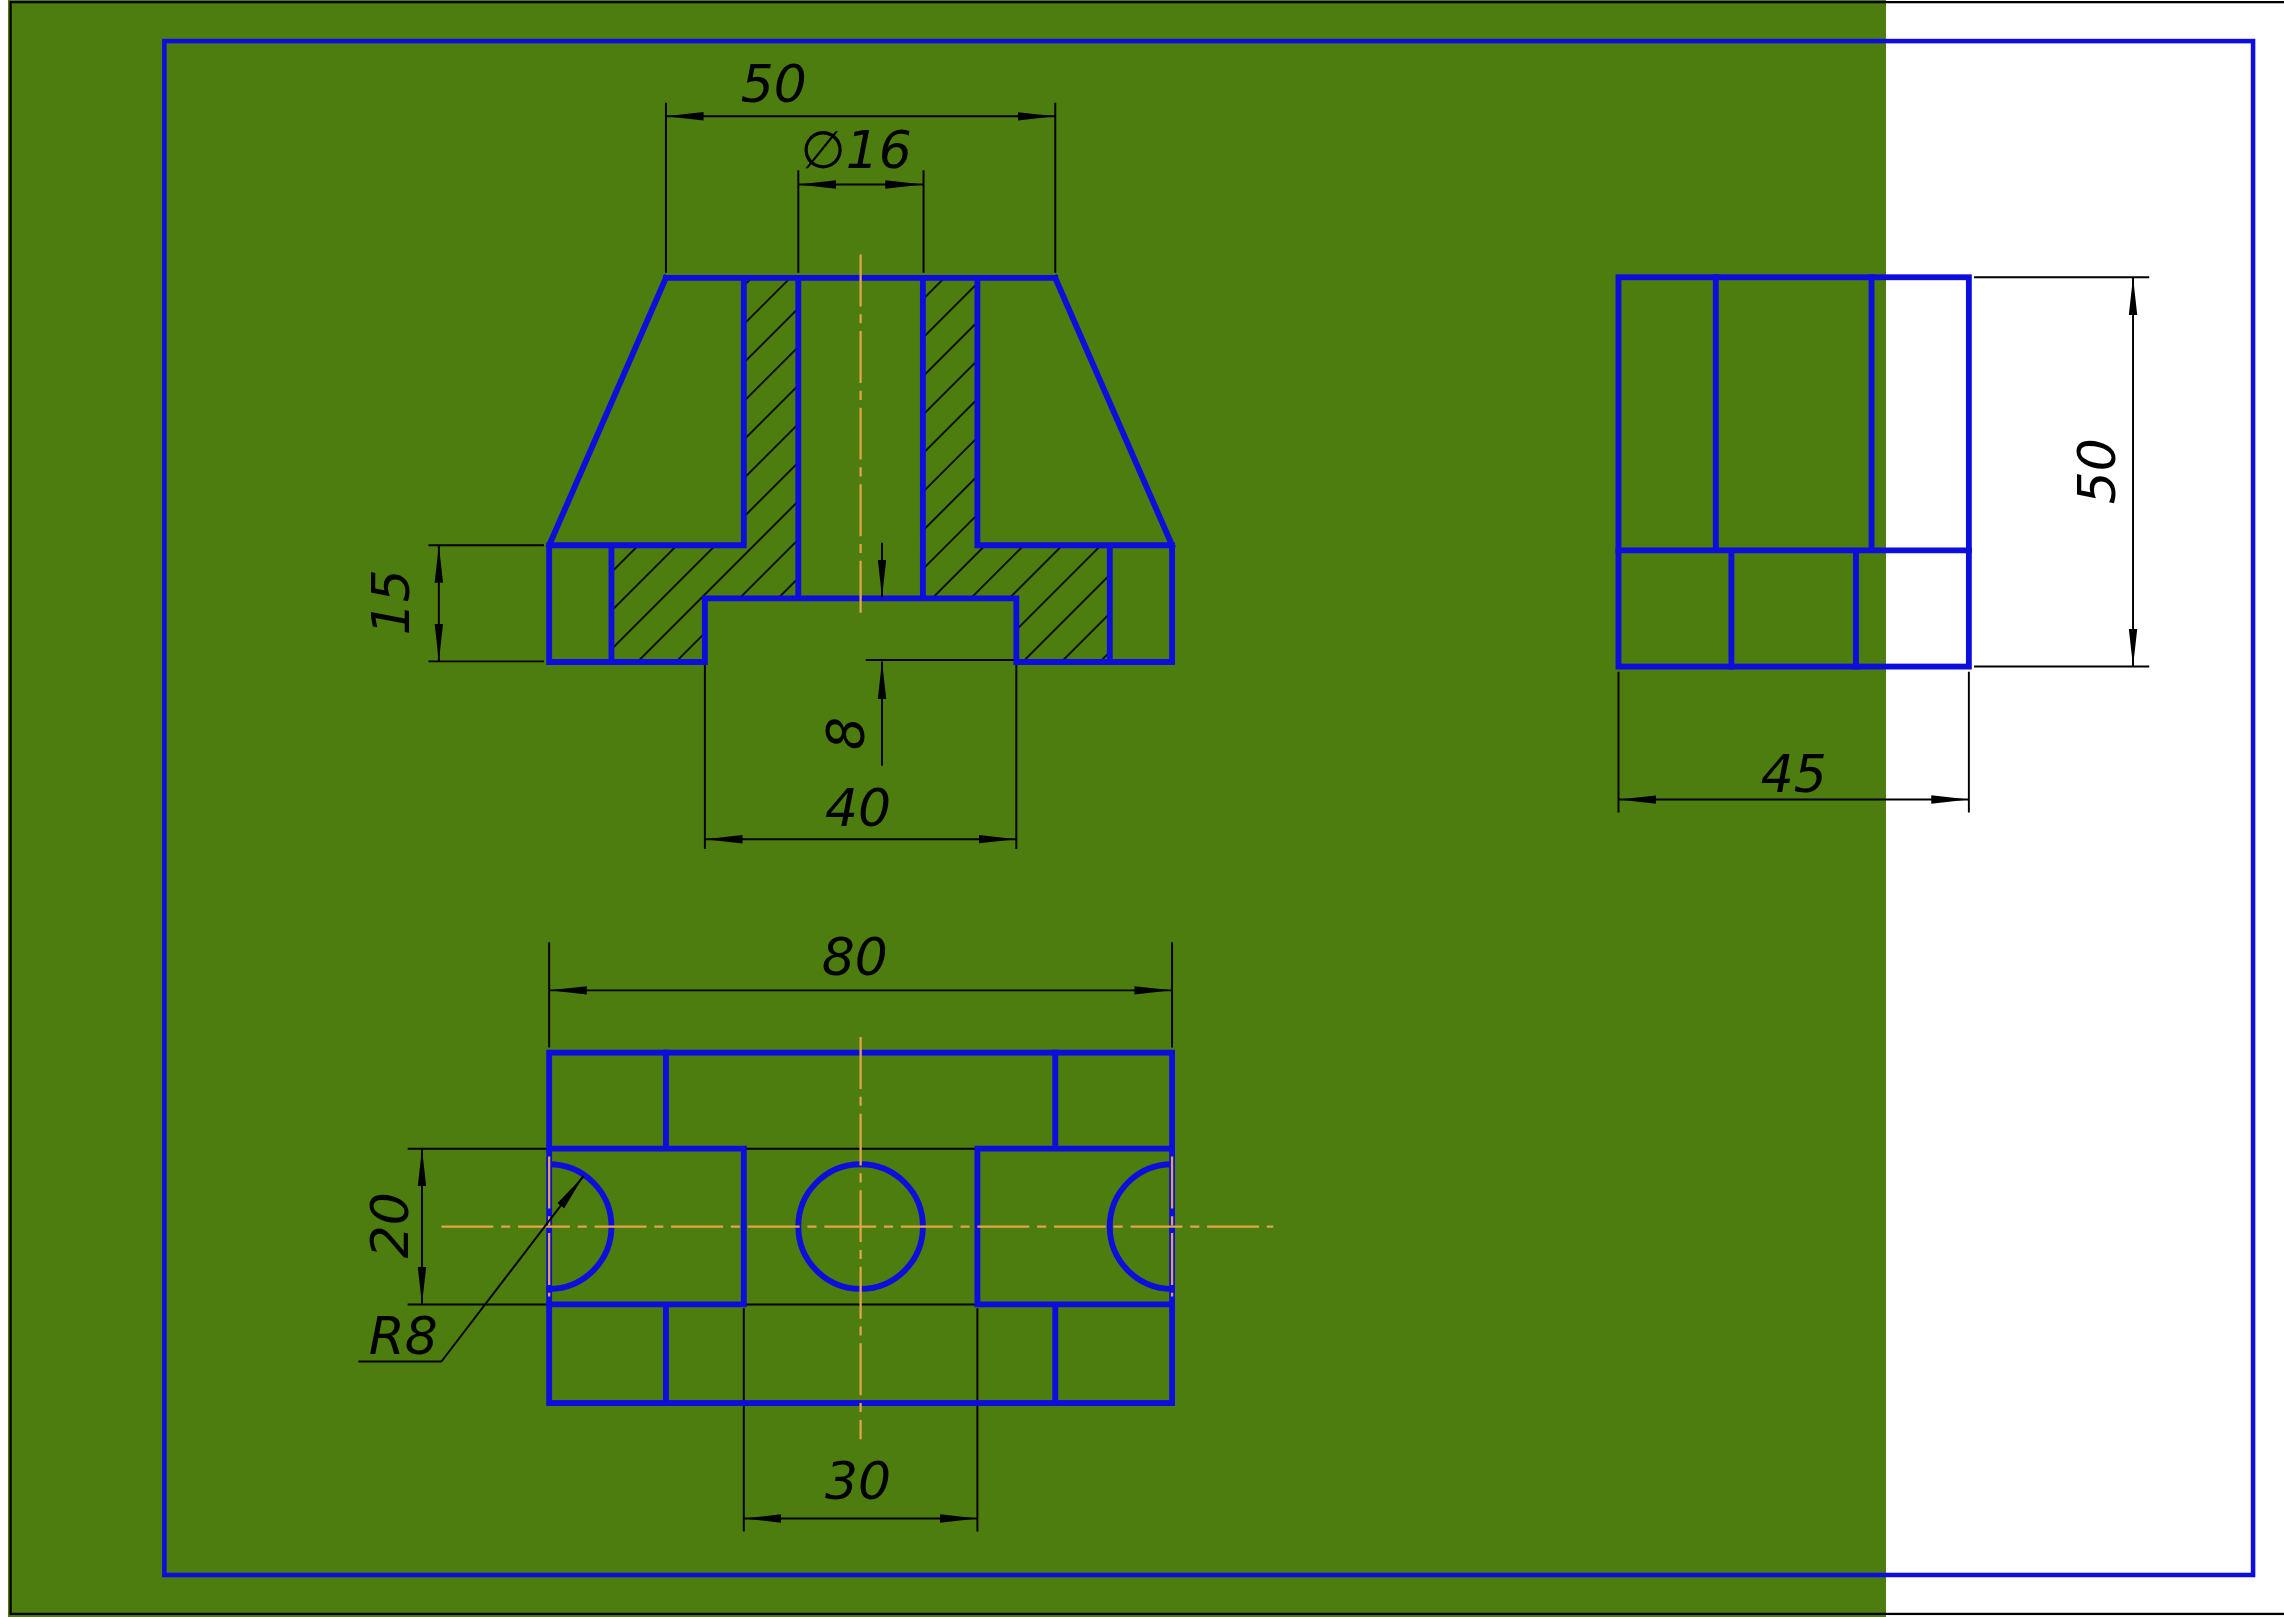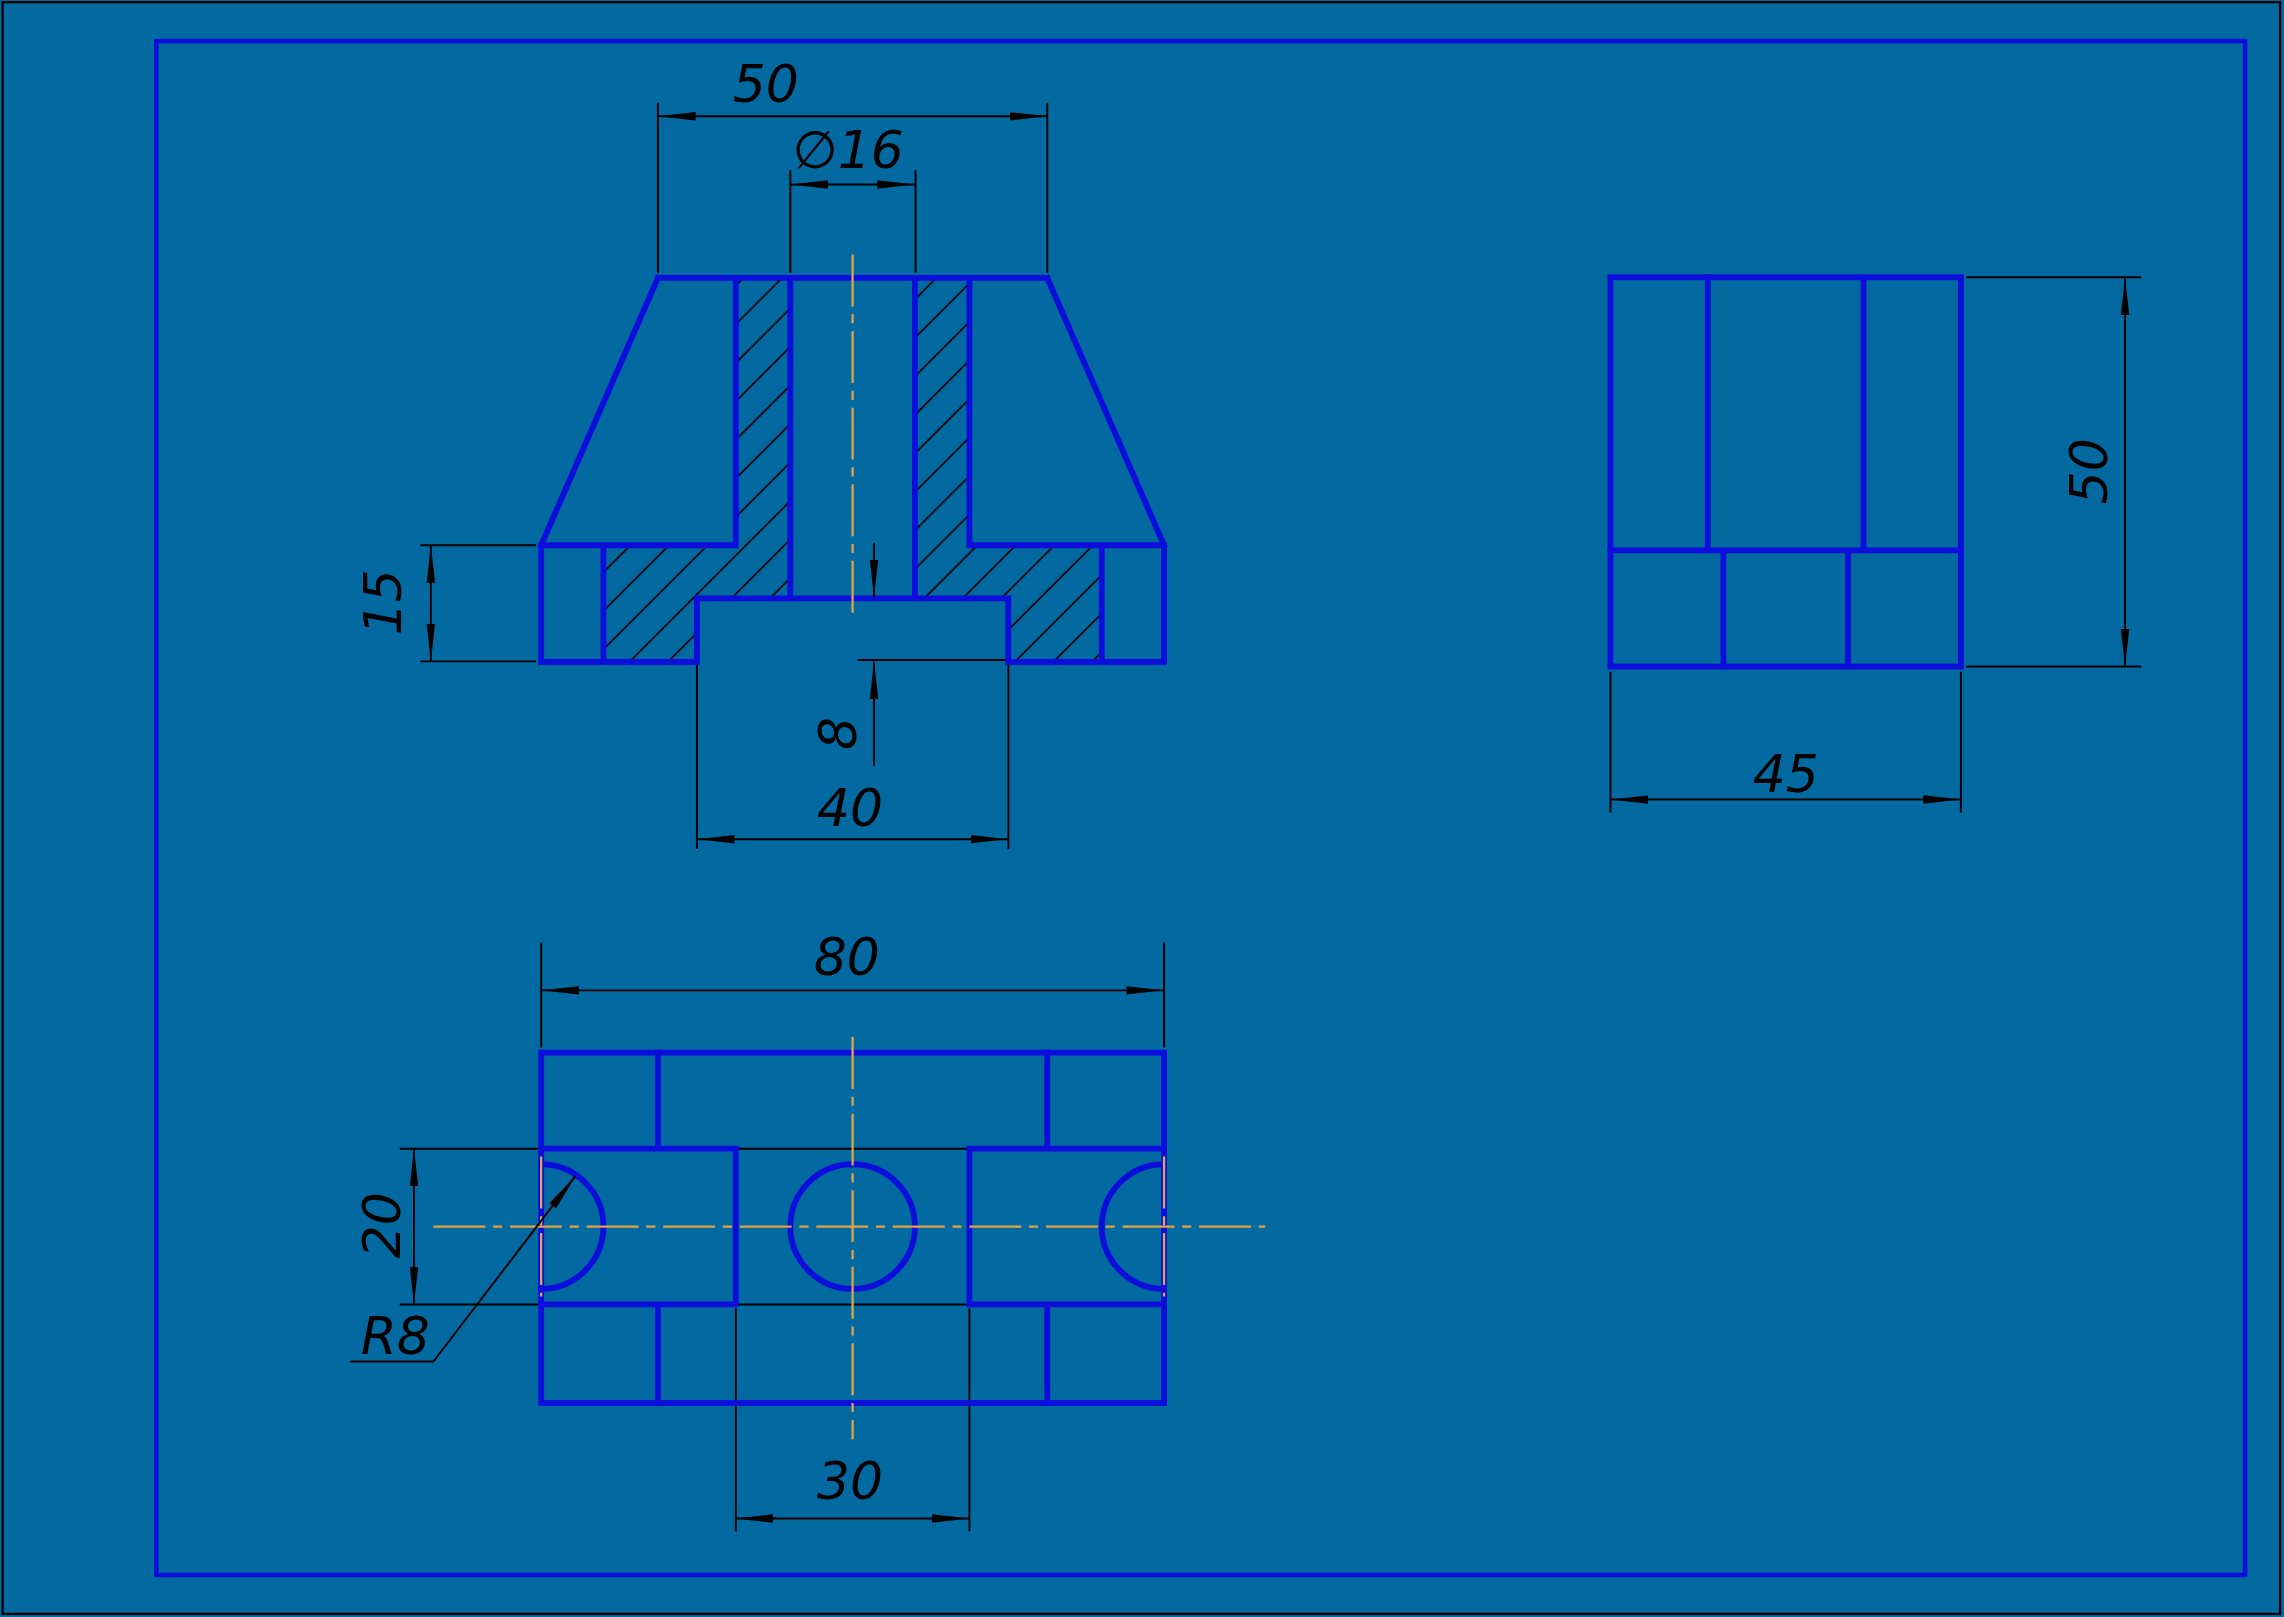--- a/index.html
+++ b/index.html
@@ -1,16 +1,16 @@
 <!DOCTYPE html>
 <html style="font-size:10.4px"><head>
 <meta charset="utf-8">
 <style>
   html,body{margin:0;padding:0;background:#fff;}
-  .sheet{position:relative;width:2284px;height:1618px;background:#0369a1;}
+  .sheet{position:relative;width:1878px;height:1618px;background:#4d7c0f;margin-left:8px;}
   svg{display:block;}
   .thick{stroke:#0d0ddc;stroke-width:9;fill:none;stroke-linecap:square;}
   .thin{stroke:#000000;stroke-width:3;fill:none;}
   .cline{stroke:#e2a449;stroke-width:3.5;fill:none;stroke-dasharray:80 12 14 12;}
   .dimline{stroke:#000000;stroke-width:3;fill:none;}
   .arrow{fill:#000000;}
   .hatched{fill:url(#hatch);stroke:none;}
   text.dim{font-family:"DejaVu Sans","Liberation Sans",sans-serif;
            font-style:italic;font-size:80px;fill:#000;}
   .frame-outer{fill:none;stroke:#000;stroke-width:3.5;}

